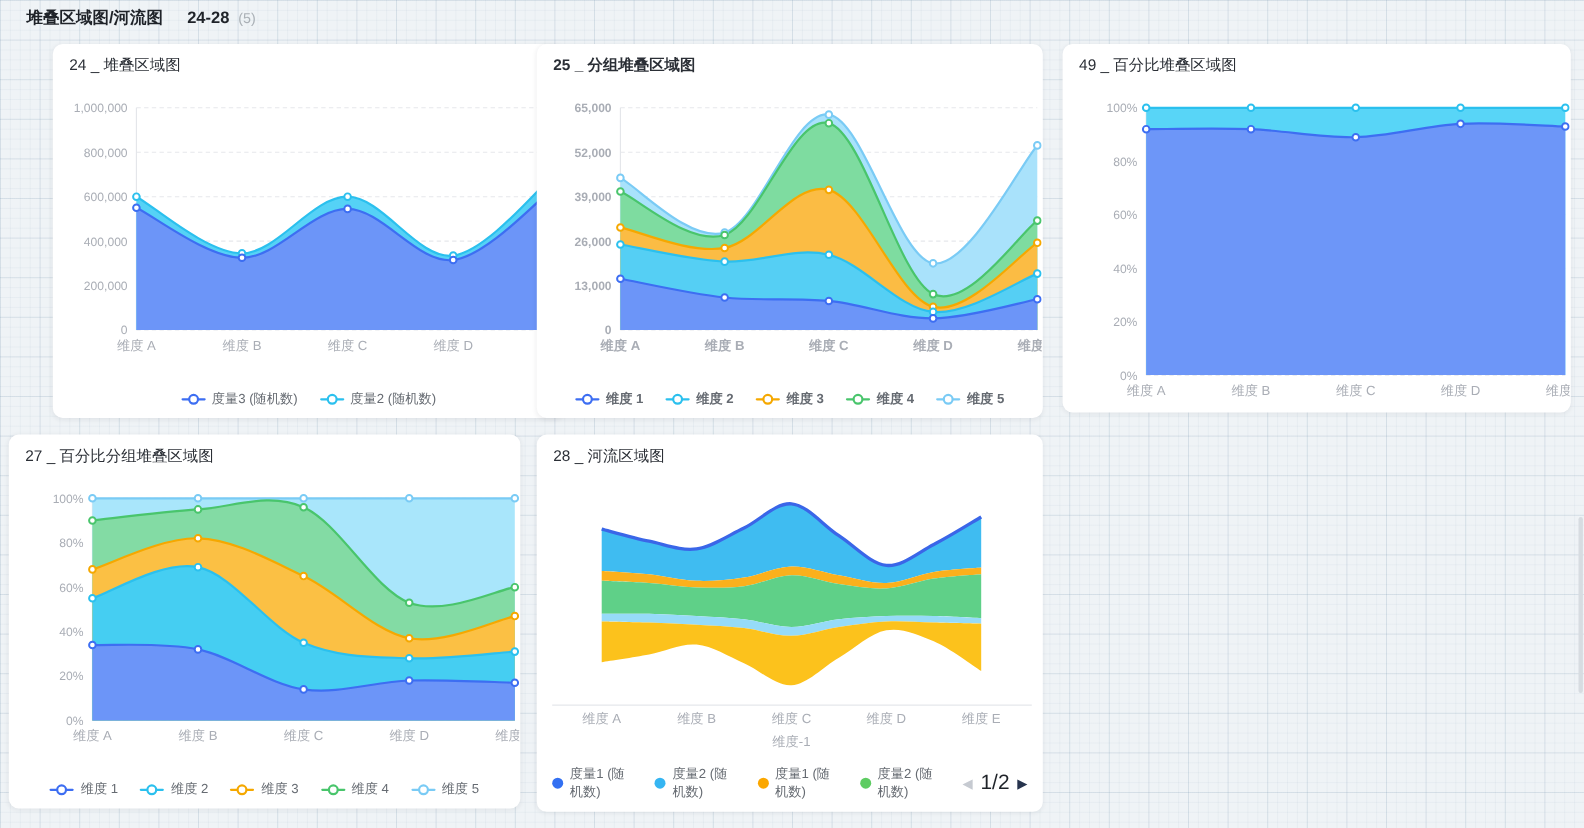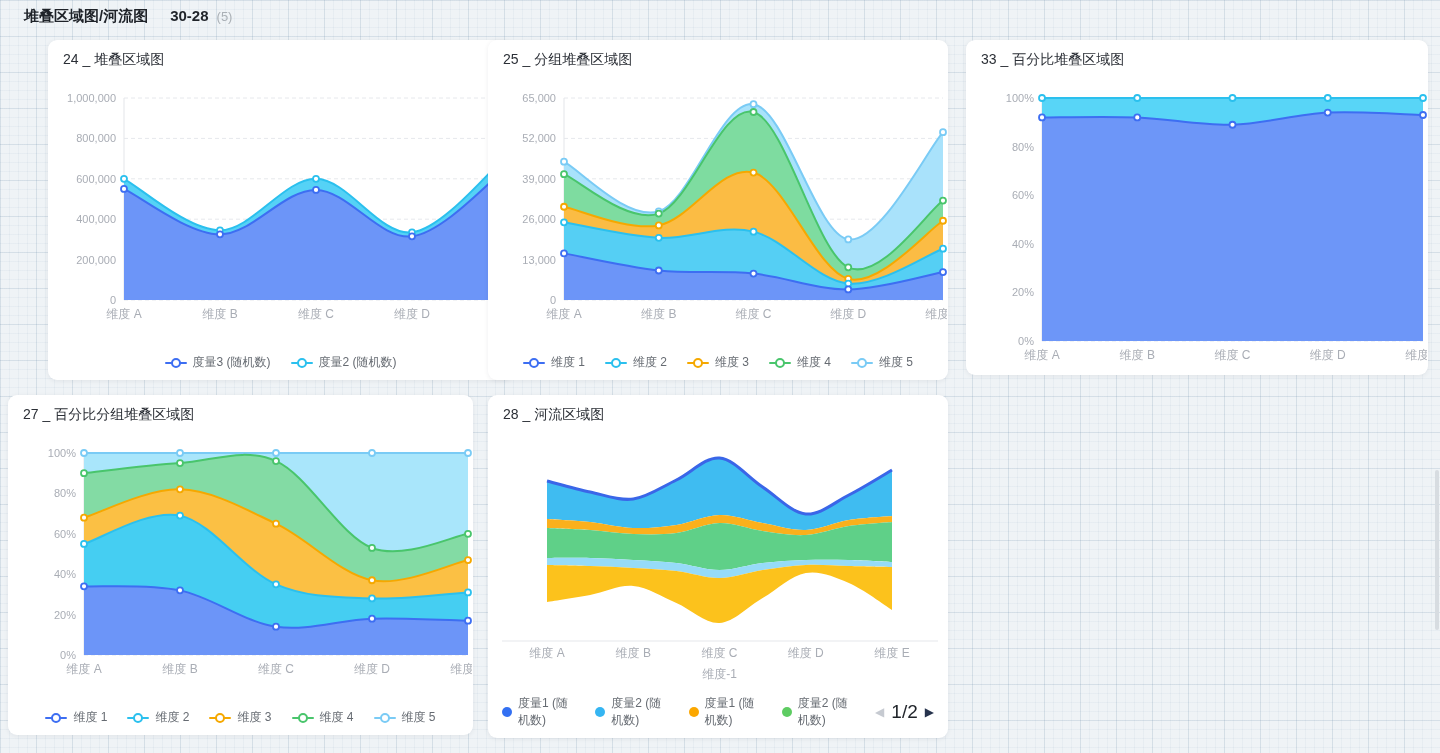--- a/index.html
+++ b/index.html
@@ -40,21 +40,21 @@
   .pg-next{color:#26334d;font-size:12px;cursor:pointer;}
   .pg-label{color:#1f2329;font-size:19px;}
   .scrollbar{position:absolute;right:1px;top:470px;width:4px;height:160px;border-radius:2px;background:#d7dce1;}
   svg text{font-family:"Liberation Sans","DejaVu Sans",sans-serif;}
 </style>
 </head>
 <body>
 
 <div class="hdr">
   <span class="t">堆叠区域图/河流图</span>
-  <span class="r">30-28</span>
+  <span class="r">24-28</span>
   <span class="c">(5)</span>
 </div>
 
 <div class="card" style="left:8px;top:40px;width:465px;height:340px;margin-left:40px;">
   <div class="card-title">24 _ 堆叠区域图</div>
   <svg class="plot-svg" style="top:46px;" width="460" height="242">
       <line x1="72" y1="12" x2="456" y2="12" stroke="#e6e8ec" stroke-dasharray="4 3"></line>
       <text x="64" y="16" text-anchor="end" fill="#a9adb5" font-size="11">1,000,000</text>
       <line x1="72" y1="52.4" x2="456" y2="52.4" stroke="#e6e8ec" stroke-dasharray="4 3"></line>
       <text x="64" y="56.4" text-anchor="end" fill="#a9adb5" font-size="11">800,000</text>
@@ -98,21 +98,21 @@
       <span class="item">
         <span class="lm">
           <span class="ln" style="background: rgb(43, 192, 238);"></span>
           <span class="ring" style="border-color: rgb(43, 192, 238);"></span>
         </span>
         <span>度量2 (随机数)</span>
       </span>
     </div>
 </div>
 
-<div class="card" style="left:488px;top:40px;width:460px;height:340px;">
+<div class="card" style="left:488px;top:40px;width:460px;height:340px;font-weight:bold;">
   <div class="card-title">25 _ 分组堆叠区域图</div>
   <svg class="plot-svg" style="top:46px;" width="455" height="242">
       <line x1="72" y1="12" x2="451" y2="12" stroke="#e6e8ec" stroke-dasharray="4 3"></line>
       <text x="64" y="16" text-anchor="end" fill="#a9adb5" font-size="11">65,000</text>
       <line x1="72" y1="52.4" x2="451" y2="52.4" stroke="#e6e8ec" stroke-dasharray="4 3"></line>
       <text x="64" y="56.4" text-anchor="end" fill="#a9adb5" font-size="11">52,000</text>
       <line x1="72" y1="92.8" x2="451" y2="92.8" stroke="#e6e8ec" stroke-dasharray="4 3"></line>
       <text x="64" y="96.8" text-anchor="end" fill="#a9adb5" font-size="11">39,000</text>
       <line x1="72" y1="133.2" x2="451" y2="133.2" stroke="#e6e8ec" stroke-dasharray="4 3"></line>
       <text x="64" y="137.2" text-anchor="end" fill="#a9adb5" font-size="11">26,000</text>
@@ -195,21 +195,21 @@
         <span class="lm">
           <span class="ln" style="background: rgb(122, 203, 245);"></span>
           <span class="ring" style="border-color: rgb(122, 203, 245);"></span>
         </span>
         <span>维度 5</span>
       </span>
     </div>
 </div>
 
 <div class="card" style="left:966px;top:40px;width:462px;height:335px;">
-  <div class="card-title">33 _ 百分比堆叠区域图</div>
+  <div class="card-title">49 _ 百分比堆叠区域图</div>
   <svg class="plot-svg" style="top:46px;" width="457" height="282">
       <line x1="72" y1="12" x2="453" y2="12" stroke="#e6e8ec" stroke-dasharray="4 3"></line>
       <text x="64" y="16" text-anchor="end" fill="#a9adb5" font-size="11">100%</text>
       <line x1="72" y1="60.6" x2="453" y2="60.6" stroke="#e6e8ec" stroke-dasharray="4 3"></line>
       <text x="64" y="64.6" text-anchor="end" fill="#a9adb5" font-size="11">80%</text>
       <line x1="72" y1="109.2" x2="453" y2="109.2" stroke="#e6e8ec" stroke-dasharray="4 3"></line>
       <text x="64" y="113.2" text-anchor="end" fill="#a9adb5" font-size="11">60%</text>
       <line x1="72" y1="157.8" x2="453" y2="157.8" stroke="#e6e8ec" stroke-dasharray="4 3"></line>
       <text x="64" y="161.8" text-anchor="end" fill="#a9adb5" font-size="11">40%</text>
       <line x1="72" y1="206.4" x2="453" y2="206.4" stroke="#e6e8ec" stroke-dasharray="4 3"></line>

